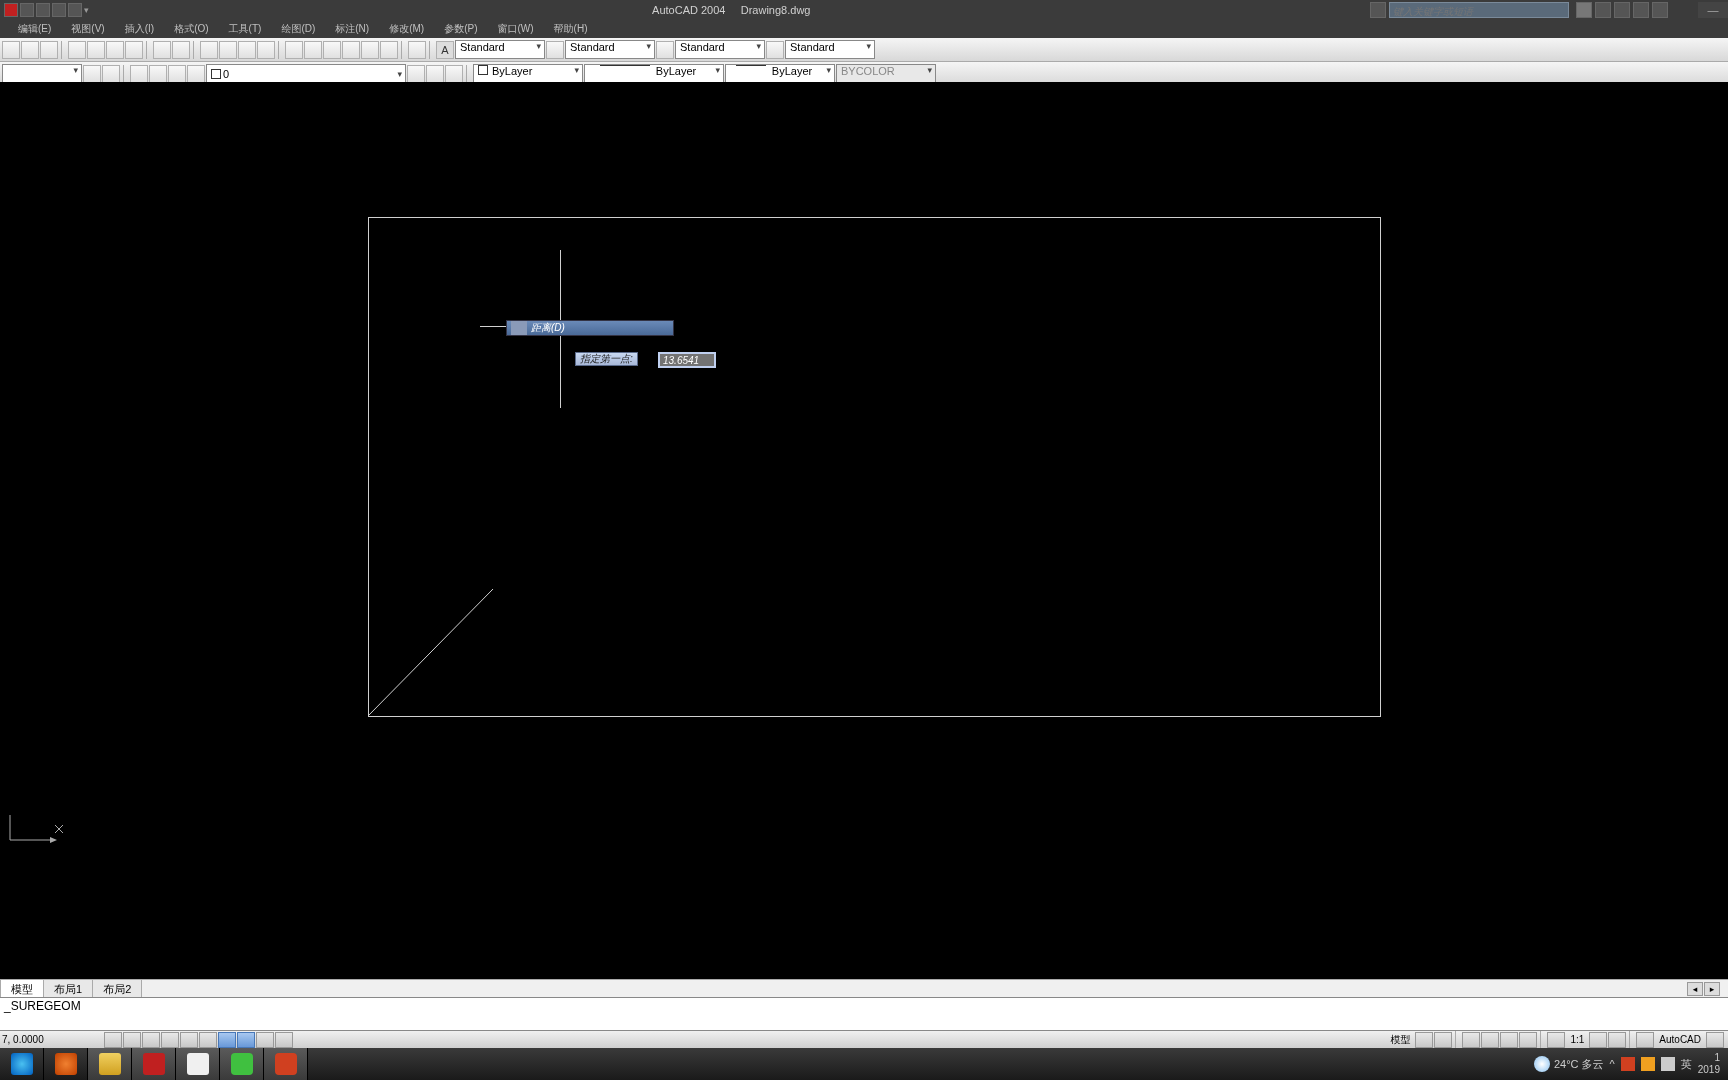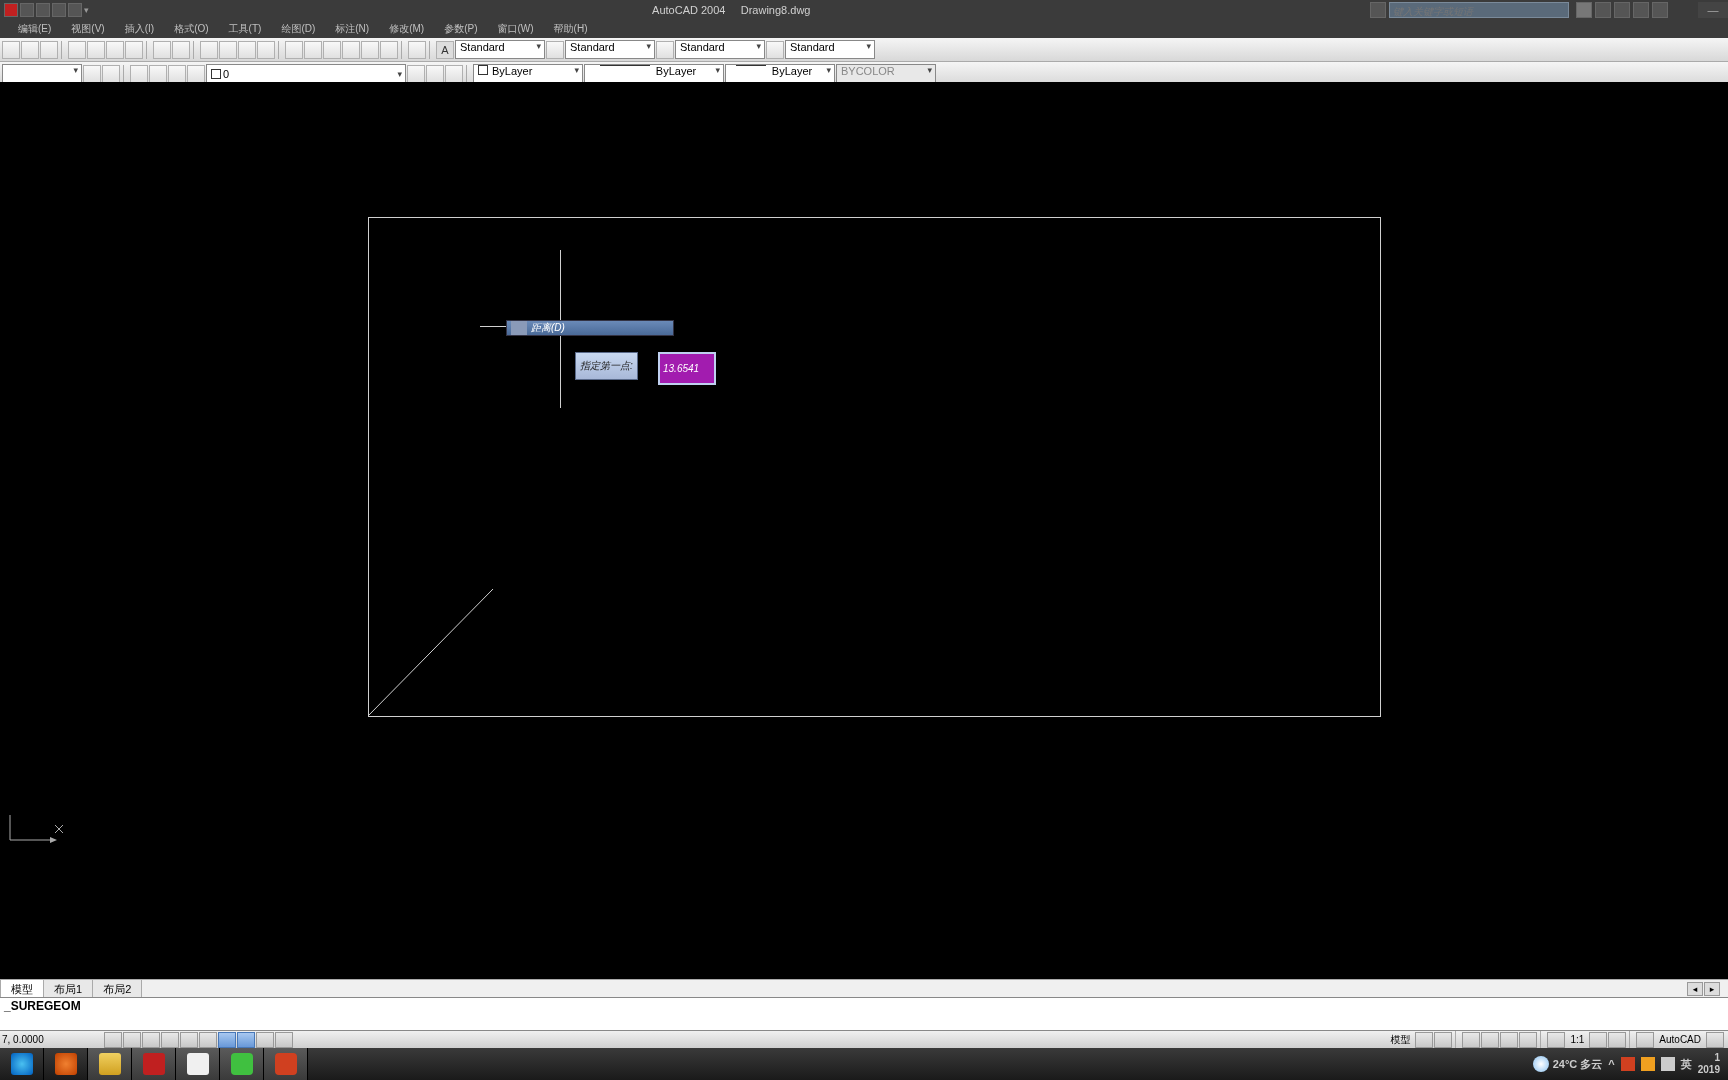--- a/index.html
+++ b/index.html
@@ -33,52 +33,52 @@
 .drawing-area { position: absolute; top: 82px; left: 0; right: 0; bottom: 110px; background: #000; font-style: italic; }
 .rect-frame { position: absolute; left: 368px; top: 135px; width: 1013px; height: 500px; border: 1px solid #d0d0d0; background: #000; }
 
 
 .crosshair-h { position: absolute; left: 480px; top: 244px; width: 80px; height: 1px; background: #d0d0d0; }
 .crosshair-v { position: absolute; left: 560px; top: 168px; width: 1px; height: 158px; background: #d0d0d0; }
 
 
 .float-menu { position: absolute; left: 506px; top: 238px; width: 168px; height: 16px; background: linear-gradient(#6a8ab8, #4a6a98); border: 1px solid #334; display: flex; align-items: center; font-size: 10px; color: #fff; }
 .float-menu-icon { width: 16px; height: 14px; background: #8a9ab8; margin: 0 4px; }
-.float-label { position: absolute; left: 575px; top: 270px; height: 28px; background: linear-gradient(#c8d8f0, #a8b8d8); border: 1px solid #5a6a8a; font-size: 10px; color: #222; padding: 2px 4px; display: flex; align-items: center; }
-.float-input { position: absolute; left: 658px; top: 270px; height: 33px; width: 58px; background: #a21caf; border: 2px solid #c0d0f0; color: #fff; font-size: 10px; padding: 0 3px; display: flex; align-items: center; }
+.float-label { position: absolute; left: 575px; top: 270px; height: 14px; background: linear-gradient(#c8d8f0, #a8b8d8); border: 1px solid #5a6a8a; font-size: 10px; color: #222; padding: 2px 4px; display: flex; align-items: center; }
+.float-input { position: absolute; left: 658px; top: 270px; height: 16px; width: 58px; background: #737373; border: 2px solid #c0d0f0; color: #fff; font-size: 10px; padding: 0 3px; display: flex; align-items: center; }
 
 
 .ucs { position: absolute; left: 5px; bottom: 120px; width: 60px; height: 40px; }
 .ucs-line { stroke: #aaa; stroke-width: 1; fill: none; }
 
 
 .model-tabs { position: absolute; bottom: 83px; left: 0; right: 0; height: 18px; background: #f0f0f0; display: flex; align-items: center; font-size: 11px; border-top: 1px solid #aaa; }
 .model-tab { padding: 2px 10px; background: #e8e8e8; border: 1px solid #aaa; border-bottom: none; margin-right: -1px; cursor: pointer; }
 .model-tab.active { background: #fff; }
 .model-tabs-scroll { margin-left: auto; display: flex; gap: 1px; padding-right: 8px; }
 .scroll-btn { width: 16px; height: 14px; background: #ddd; border: 1px solid #999; font-size: 9px; display: flex; align-items: center; justify-content: center; }
 
 
-.command-area { position: absolute; bottom: 50px; left: 0; right: 0; height: 33px; background: #fff; border-top: 1px solid #888; font-family: "SimSun", monospace; font-size: 12px; color: #000; padding: 1px 4px; line-height: 15px; font-weight: bold; }
+.command-area { position: absolute; bottom: 50px; left: 0; right: 0; height: 33px; background: #fff; border-top: 1px solid #888; font-family: "SimSun", monospace; font-size: 12px; color: #000; padding: 1px 4px; line-height: 15px; }
 
 
 .status-bar { position: absolute; bottom: 32px; left: 0; right: 0; height: 18px; background: linear-gradient(#f0f0f0, #d0d0d0); border-top: 1px solid #888; display: flex; align-items: center; font-size: 10px; }
 .coords { padding: 0 2px; width: 100px; }
 .status-btns { display: flex; gap: 1px; margin-left: 4px; }
 .st-btn { width: 18px; height: 16px; background: linear-gradient(#e8e8e8, #c8c8c8); border: 1px solid #999; }
 .st-btn.active { background: linear-gradient(#a8c8f0, #6898d8); border-color: #4878b8; }
 .status-right { margin-left: auto; display: flex; gap: 1px; align-items: center; padding-right: 4px; }
 .st-label { font-size: 10px; padding: 0 4px; }
 
 
 .taskbar { position: absolute; bottom: 0; left: 0; right: 0; height: 32px; background: linear-gradient(#3a3a3a, #1a1a1a); display: flex; align-items: center; }
 .task-item { width: 44px; height: 32px; display: flex; align-items: center; justify-content: center; border-right: 1px solid #000; }
 .task-item.active { background: linear-gradient(#5a5a5a, #3a3a3a); }
 .task-icon { width: 22px; height: 22px; border-radius: 3px; }
-.tray { margin-left: auto; display: flex; align-items: center; gap: 6px; color: #ccc; font-size: 11px; padding-right: 8px; font-weight: bold; }
+.tray { margin-left: auto; display: flex; align-items: center; gap: 6px; color: #ccc; font-size: 11px; padding-right: 8px; }
 .tray-icon { width: 14px; height: 14px; }
 .weather { display: flex; align-items: center; gap: 4px; }
 .time-block { text-align: right; font-size: 10px; line-height: 12px; }
 </style>
 </head>
 <body>
 
 <div class="title-bar">
   <div class="qat">
     <span class="qat-btn" style="background:#c02020"></span>

